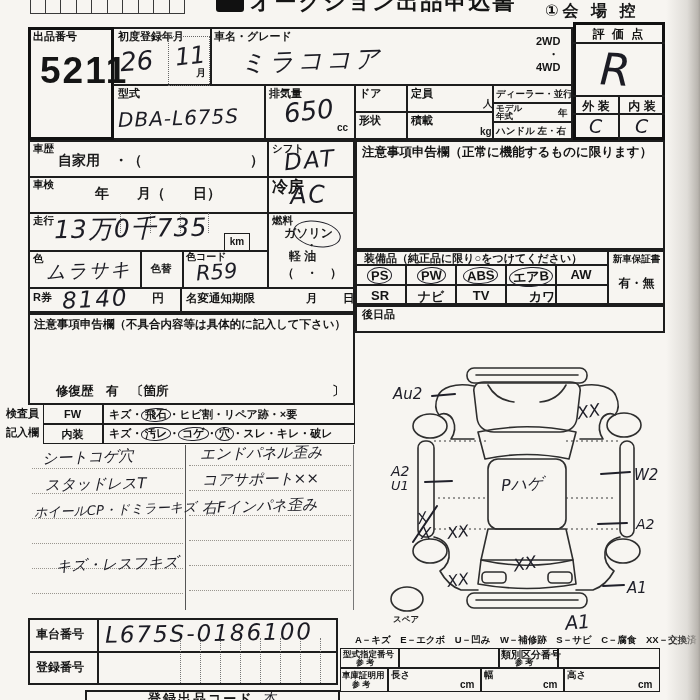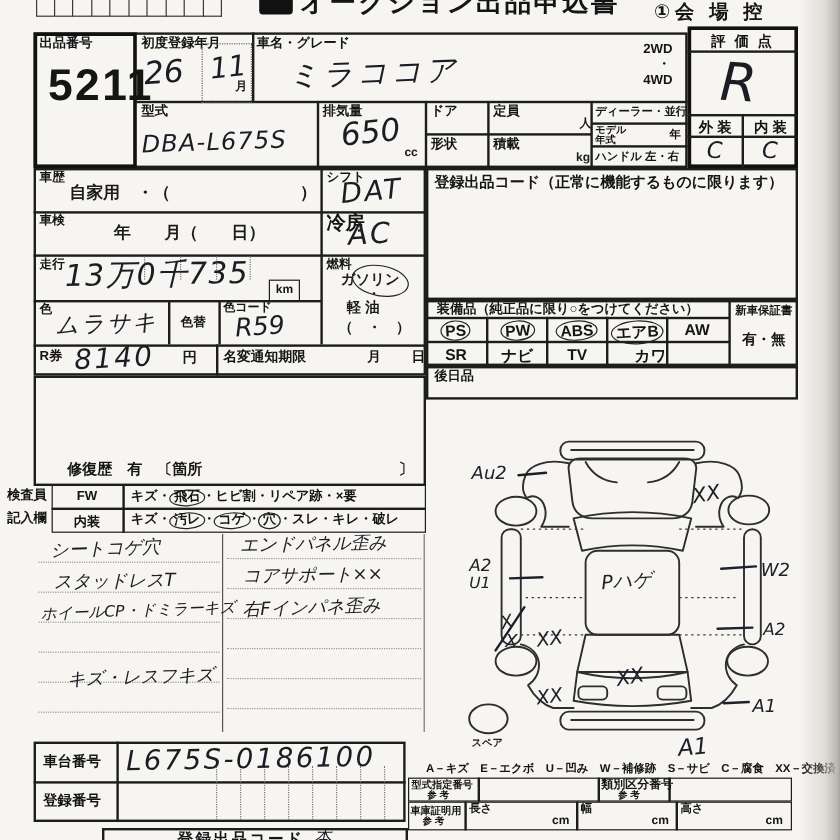--- a/index.html
+++ b/index.html
@@ -145,20 +145,21 @@
   <div class="pr" style="left:282px;top:267px;font-size:12px;font-weight:bold;">（　・　）</div>
 
   <div class="lb" style="left:33px;top:292px;font-size:11px;">R券</div>
   <div class="hw" style="left:62px;top:288px;font-size:23px;letter-spacing:2px;transform:rotate(-3deg);">8140</div>
   <div class="pr" style="left:152px;top:292px;font-size:12px;font-weight:bold;">円</div>
   <div class="lb" style="left:186px;top:292px;font-size:11.5px;">名変通知期限</div>
   <div class="lb" style="left:306px;top:292px;font-size:11.5px;">月</div>
   <div class="lb" style="left:343px;top:292px;font-size:11.5px;">日</div>
 
   <div class="bx" style="left:28px;top:313px;width:327px;height:92px;border-width:2.5px;"></div>
+  <div class="lb" style="left:34px;top:318px;font-size:11.5px;">注意事項申告欄（不具合内容等は具体的に記入して下さい）</div>
   <div class="lb" style="left:56px;top:385px;font-size:12.5px;">修復歴　有　〔箇所</div>
   <div class="lb" style="left:332px;top:385px;font-size:12.5px;">〕</div>
 
   <div class="lb" style="left:6px;top:408px;font-size:11px;">検査員</div>
   <div class="lb" style="left:6px;top:427px;font-size:11px;">記入欄</div>
   <div style="position:absolute;left:43px;top:404px;width:312px;height:40px;border:1.5px solid #1d1d1d;box-sizing:border-box;"></div>
   <div class="ln" style="left:43px;top:423px;width:312px;height:1.5px;"></div>
   <div class="ln" style="left:102px;top:404px;width:1.5px;height:40px;"></div>
   <div class="cell" style="left:43px;top:408px;width:59px;font-size:11px;">FW</div>
   <div class="cell" style="left:43px;top:427px;width:59px;font-size:11px;">内装</div>
@@ -185,21 +186,21 @@
   <div class="dh" style="left:189px;top:590px;width:162px;"></div>
   <div class="hw" style="left:42px;top:450px;font-size:15px;transform:rotate(-2deg);">シートコゲ穴</div>
   <div class="hw" style="left:45px;top:477px;font-size:15px;transform:rotate(-1deg);">スタッドレスT</div>
   <div class="hw" style="left:34px;top:503px;font-size:13px;transform:rotate(-2deg);">ホイールCP・ドミラーキズ</div>
   <div class="hw" style="left:56px;top:557px;font-size:15px;transform:rotate(-2deg);">キズ・レスフキズ</div>
   <div class="hw" style="left:200px;top:446px;font-size:15px;transform:rotate(-1deg);">エンドパネル歪み</div>
   <div class="hw" style="left:202px;top:472px;font-size:15px;transform:rotate(-1deg);">コアサポート××</div>
   <div class="hw" style="left:202px;top:499px;font-size:15px;transform:rotate(-2deg);">右Fインパネ歪み</div>
 
   <div class="bx" style="left:355px;top:140px;width:310px;height:110px;border-width:2.5px;"></div>
-  <div class="lb" style="left:362px;top:146px;font-size:12.5px;">登録出品コード（正常に機能するものに限ります）</div>
+  <div class="lb" style="left:362px;top:146px;font-size:12.5px;">注意事項申告欄（正常に機能するものに限ります）</div>
 
   <div class="bx" style="left:355px;top:250px;width:310px;height:55px;"></div>
   <div class="lb" style="left:364px;top:253px;font-size:11px;">装備品（純正品に限り○をつけてください）</div>
   <div class="ln" style="left:607px;top:250px;width:1.5px;height:55px;"></div>
   <div class="cell" style="left:608px;top:253px;width:57px;font-size:9.5px;">新車保証書</div>
   <div class="cell" style="left:608px;top:275px;width:57px;font-size:12px;">有・無</div>
   <div class="ln" style="left:355px;top:264px;width:253px;height:1.5px;"></div>
   <div class="ln" style="left:355px;top:284px;width:253px;height:1.5px;"></div>
   <div class="ln" style="left:405px;top:264px;width:1.5px;height:41px;"></div>
   <div class="ln" style="left:455px;top:264px;width:1.5px;height:41px;"></div>

